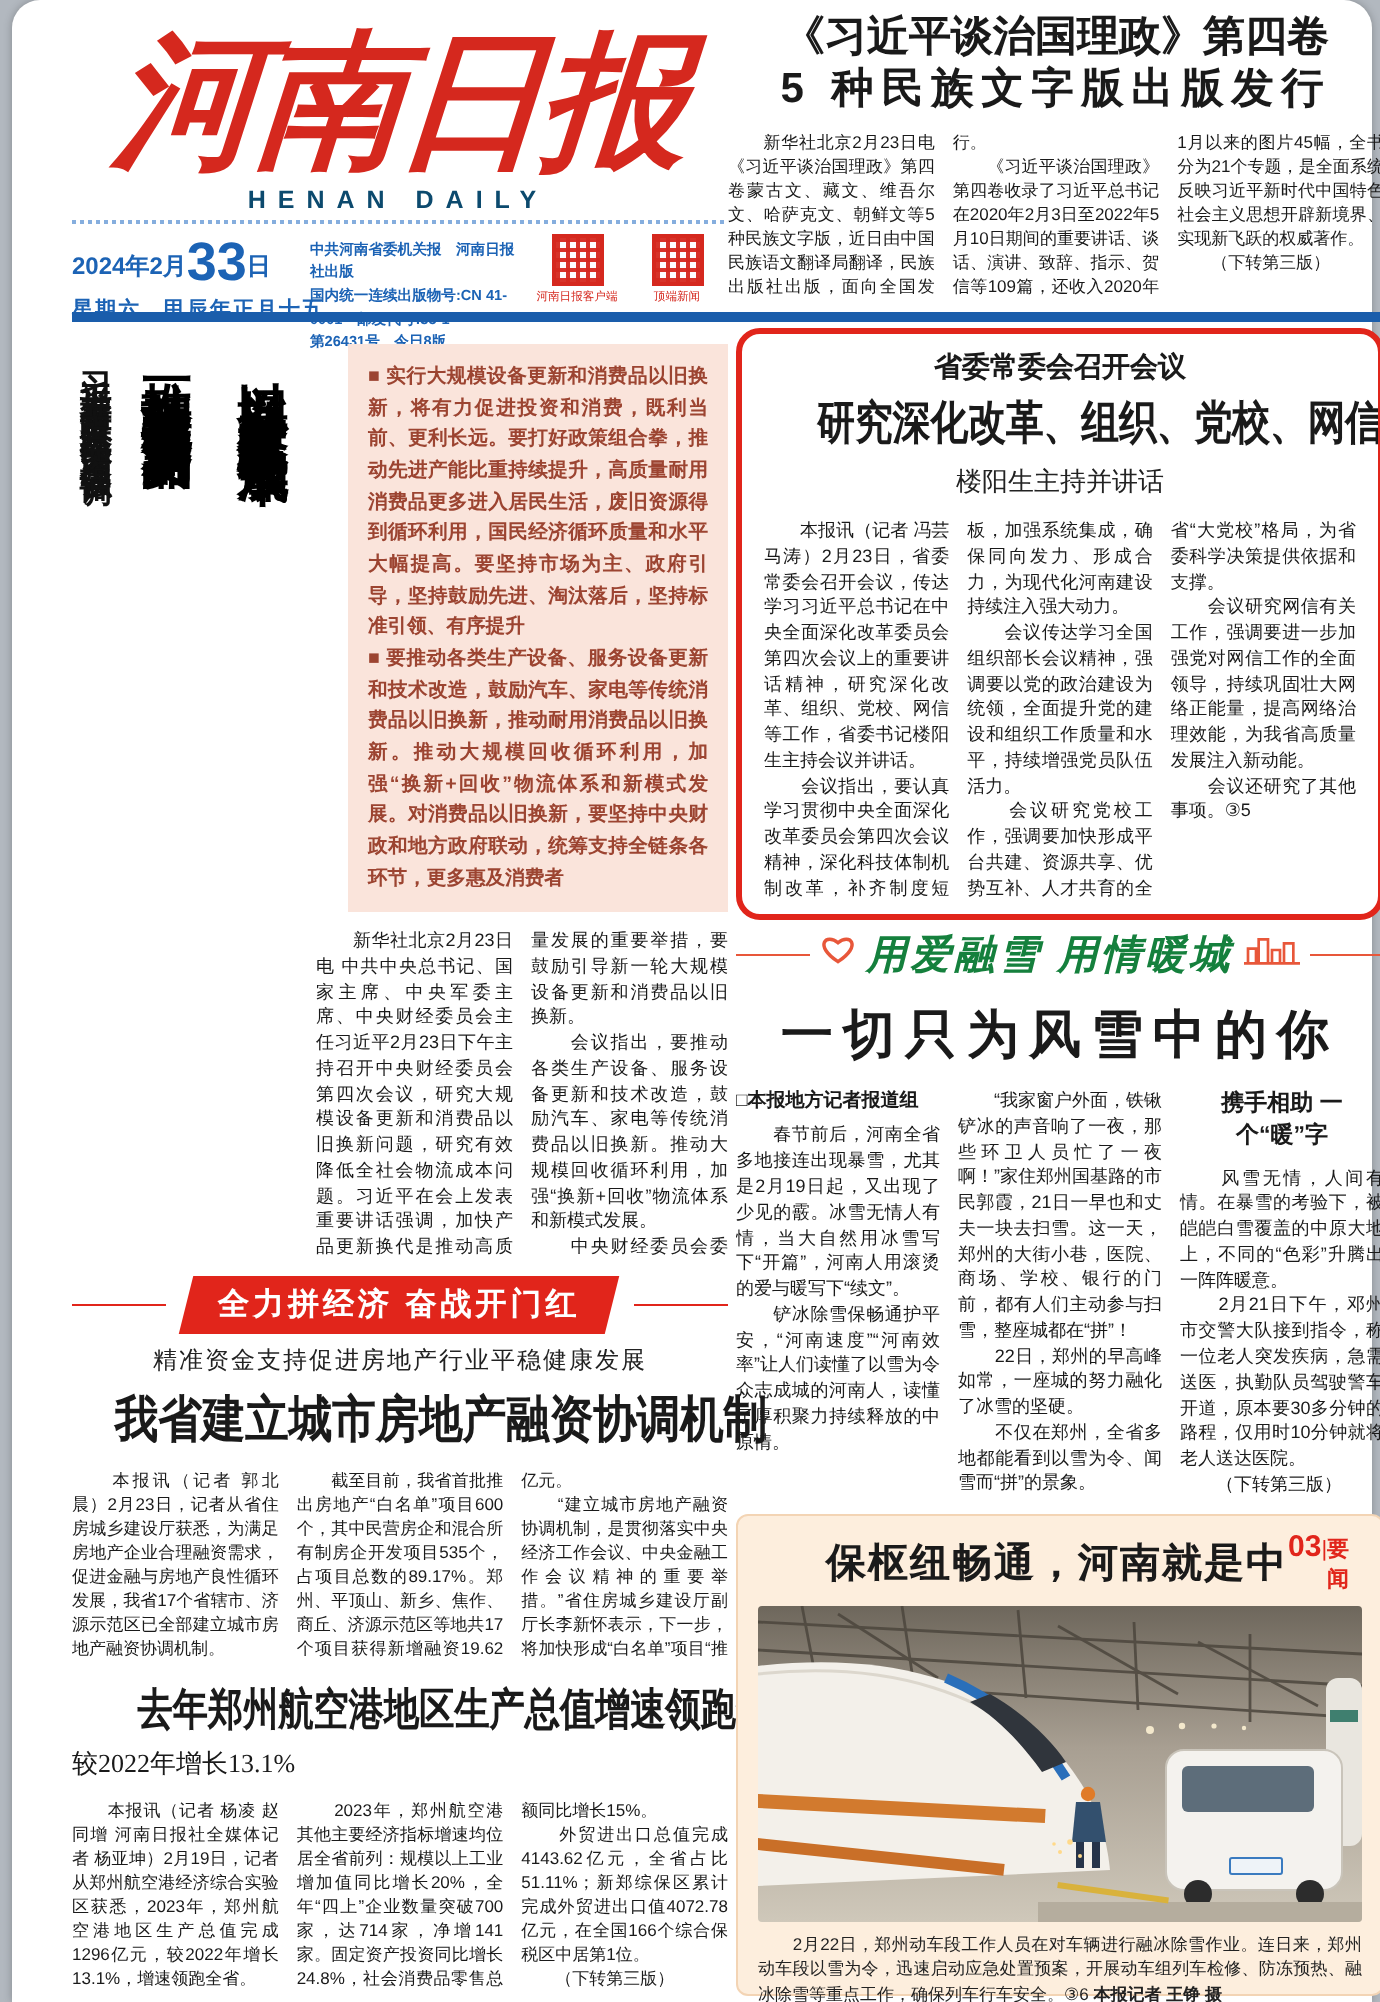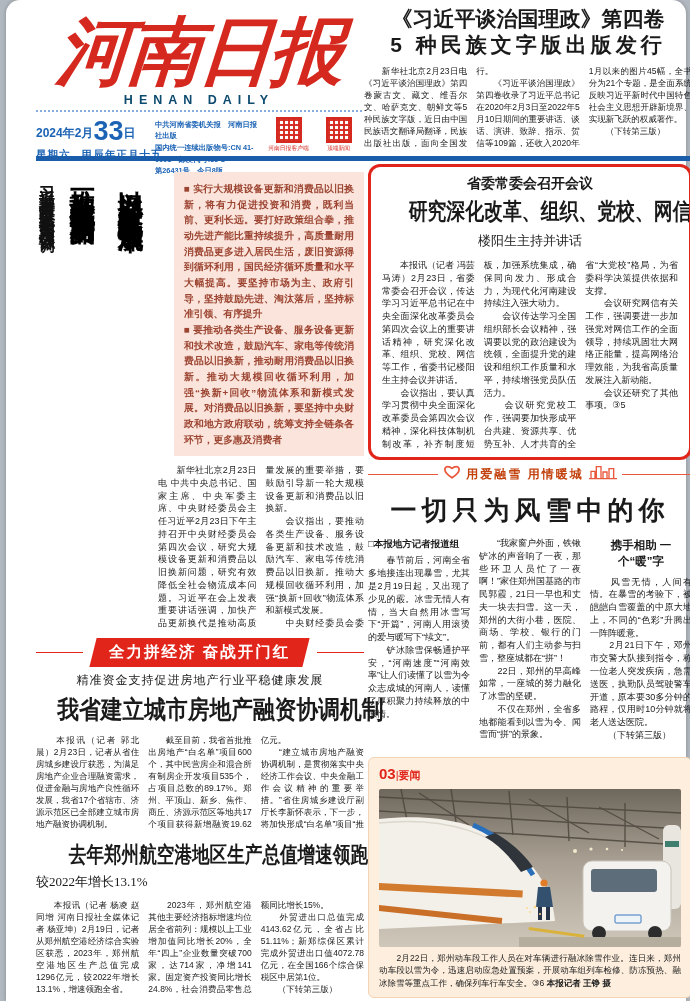--- a/index.html
+++ b/index.html
@@ -96,21 +96,21 @@
   .c-body {
     margin-top: 9px; height: 192px; overflow: hidden;
     column-count: 3; column-gap: 9px; column-fill: auto;
     font-size: 9px; line-height: 1.42; text-align: justify; white-space: pre-line;
   }
 
   
   #feature { left: 362px; top: 464px; width: 324px; height: 290px; }
   .f-banner { display: flex; align-items: center; gap: 5px; }
   .f-line { flex: 1; border-top: 1.5px solid #e8573a; }
-  .f-banner-text { color: #c2410c; font-weight: bold; font-size: 12px; letter-spacing: 2px; white-space: nowrap; }
+  .f-banner-text { color: #15803d; font-weight: bold; font-size: 20px; letter-spacing: 2px; white-space: nowrap; font-style: italic; }
   .f-headline { text-align: center; font-size: 26px; font-weight: bold; letter-spacing: 5px; margin-top: 9px; white-space: nowrap; }
   .f-body { margin-top: 9px; height: 206px; overflow: hidden; column-count: 3; column-gap: 9px; column-fill: auto; font-size: 9px; line-height: 1.42; }
   .f-byline { font-weight: bold; font-size: 9.5px; margin-bottom: 4px; }
   .fp { text-align: justify; white-space: pre-line; }
   .f-sub { text-align: center; font-size: 11.5px; font-weight: bold; margin: 6px 0; }
 
   
   #economy-banner { left: 30px; top: 636px; width: 328px; height: 32px; display: flex; align-items: center; }
   .e-line { flex: 1; border-top: 1.5px solid #e1251b; }
   .e-box { background: #e1251b; transform: skewX(-14deg); padding: 4px 16px; margin: 0 10px; }
@@ -261,20 +261,21 @@
     <h2 class="a-headline">去年郑州航空港地区生产总值增速领跑全省</h2>
     <div class="a-sub">较2022年增长13.1%</div>
     <div class="a-body">　　本报讯（记者 杨凌 赵同增 河南日报社全媒体记者 杨亚坤）2月19日，记者从郑州航空港经济综合实验区获悉，2023年，郑州航空港地区生产总值完成1296亿元，较2022年增长13.1%，增速领跑全省。
 　　2023年，郑州航空港其他主要经济指标增速均位居全省前列：规模以上工业增加值同比增长20%，全年“四上”企业数量突破700家，达714家，净增141家。固定资产投资同比增长24.8%，社会消费品零售总额同比增长15%。
 　　外贸进出口总值完成4143.62亿元，全省占比51.11%；新郑综保区累计完成外贸进出口值4072.78亿元，在全国166个综合保税区中居第1位。
 　　（下转第三版）</div>
   </section>
 
   <section class="abs" id="hub-box">
     <div class="hub-titlerow">
+      <div class="hub-title">保枢纽畅通，河南就是中</div>
       <div class="hub-pageref">
         <span class="hub-pageno">03</span>
         <span class="hub-sep">|</span>
         <span class="hub-section">要闻</span>
       </div>
     </div>
     <div class="hub-photo">
       <svg width="302" height="158" viewBox="0 0 302 158" preserveAspectRatio="none">
         <defs>
           <linearGradient id="pbg" x1="0" y1="0" x2="0" y2="1">

